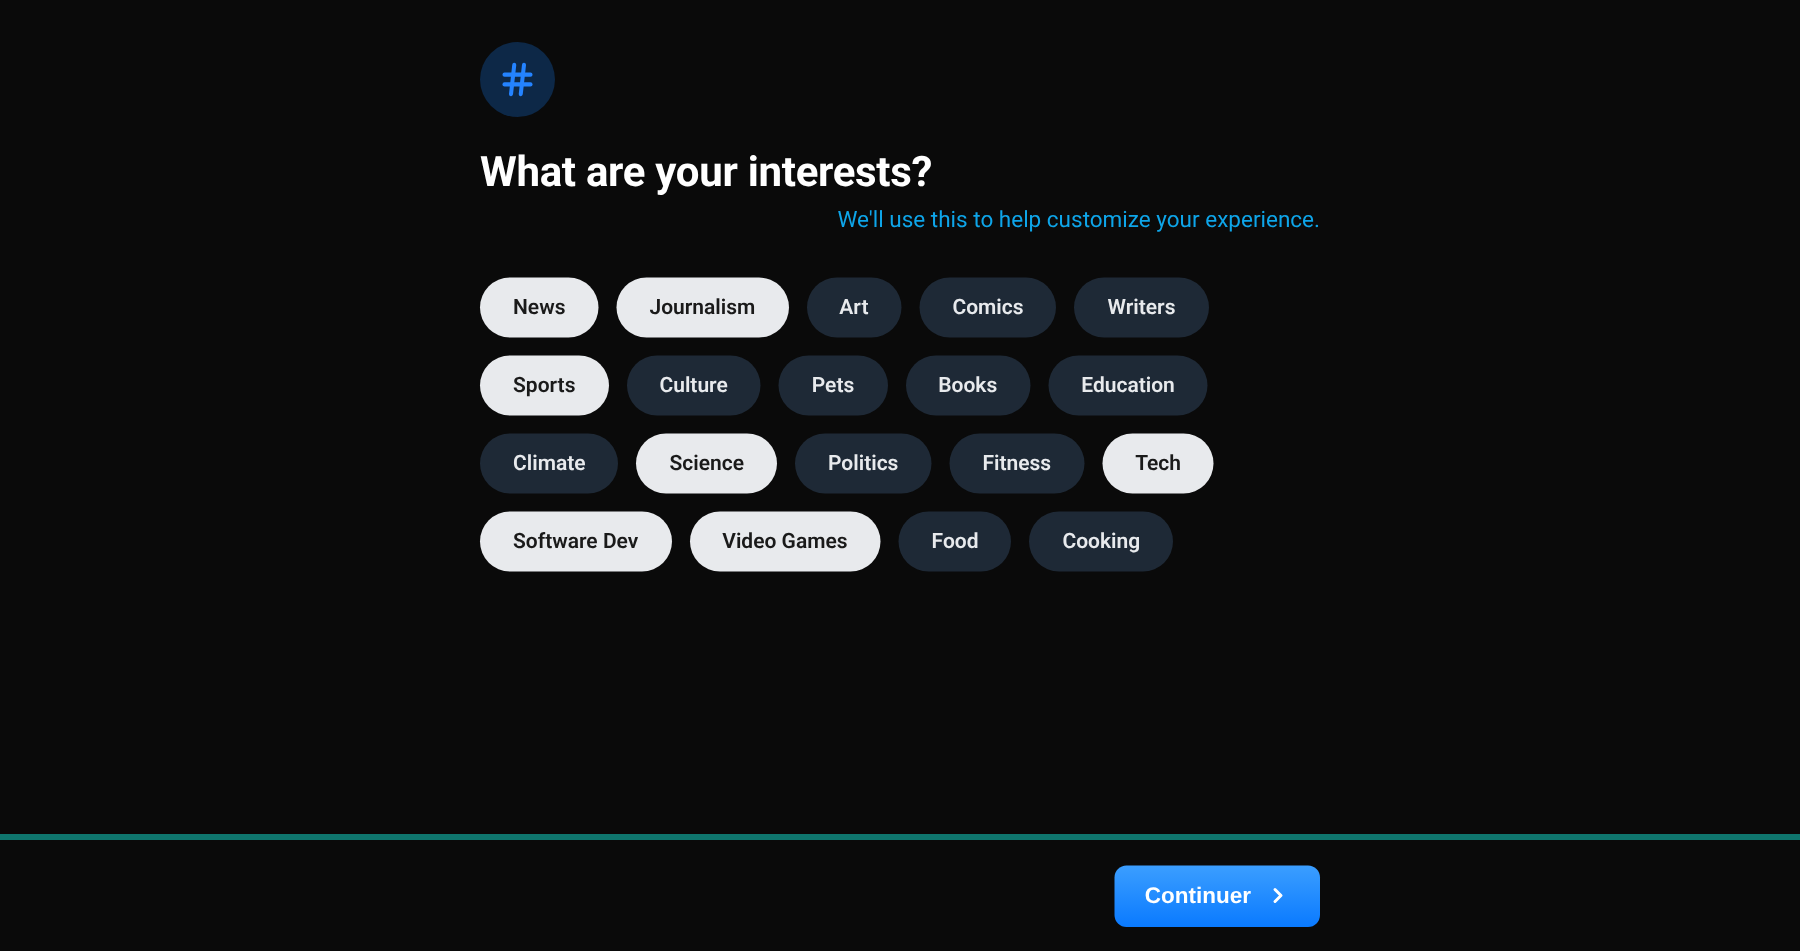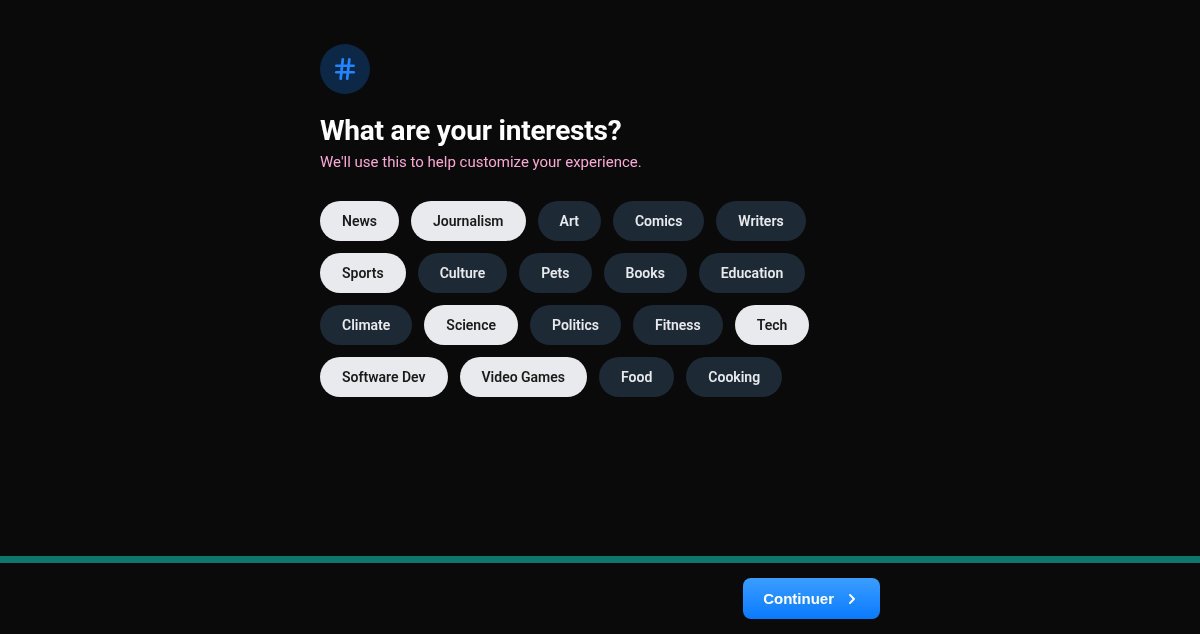--- a/index.html
+++ b/index.html
@@ -12,21 +12,21 @@
       height: 634px;
       background: #0a0a0a;
       font-family: -apple-system, BlinkMacSystemFont, "Segoe UI", Roboto, Helvetica, Arial, sans-serif;
       color: #fff;
       position: relative;
       overflow: hidden;
     }
     .container {
       width: 560px;
       margin: 0 auto;
-      padding-top: 44px;
+      padding-top: 28px;
     }
     .icon-circle {
       width: 50px;
       height: 50px;
       border-radius: 50%;
       background: #0d2847;
       display: flex;
       align-items: center;
       justify-content: center;
       margin-bottom: 20px;
@@ -37,22 +37,23 @@
     }
     h1 {
       font-size: 28px;
       font-weight: 700;
       color: #fff;
       margin-bottom: 6px;
       letter-spacing: -0.2px;
     }
     .subtitle {
       font-size: 15px;
-      color: #f9a8d4;
+      color: #0ea5e9;
       margin-bottom: 30px;
+      text-align: right;
     }
     .pills {
       display: flex;
       flex-wrap: wrap;
       gap: 12px;
     }
     .pill {
       padding: 12px 22px;
       border-radius: 999px;
       font-size: 14px;
@@ -68,21 +69,21 @@
     .pill.selected {
       background: #e8eaed;
       color: #1a1a1a;
     }
     .footer {
       position: absolute;
       bottom: 0;
       left: 0;
       right: 0;
       height: 78px;
-      border-top: 7px solid #0f766e;
+      border-top: 4px solid #0f766e;
       display: flex;
       align-items: center;
       justify-content: flex-end;
     }
     .footer-inner {
       width: 560px;
       margin: 0 auto;
       display: flex;
       justify-content: flex-end;
     }

